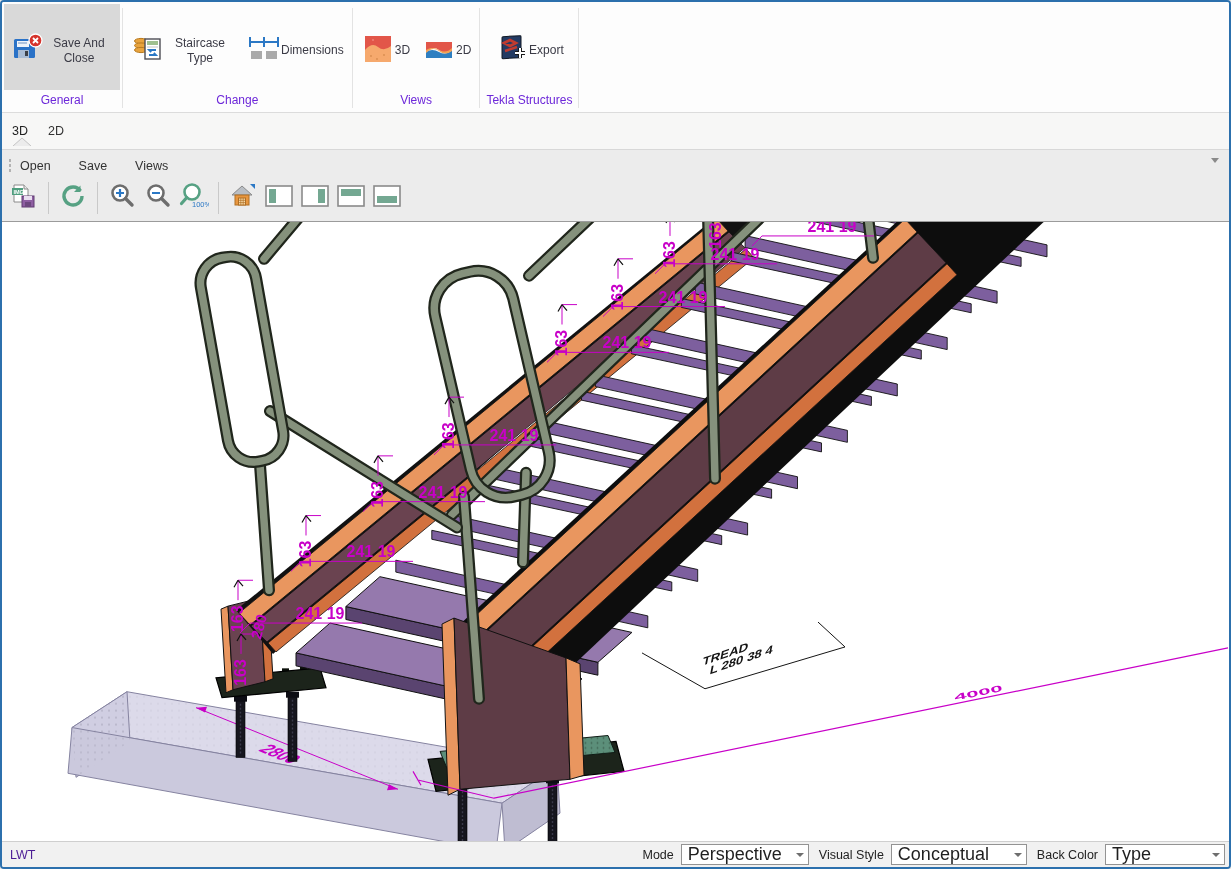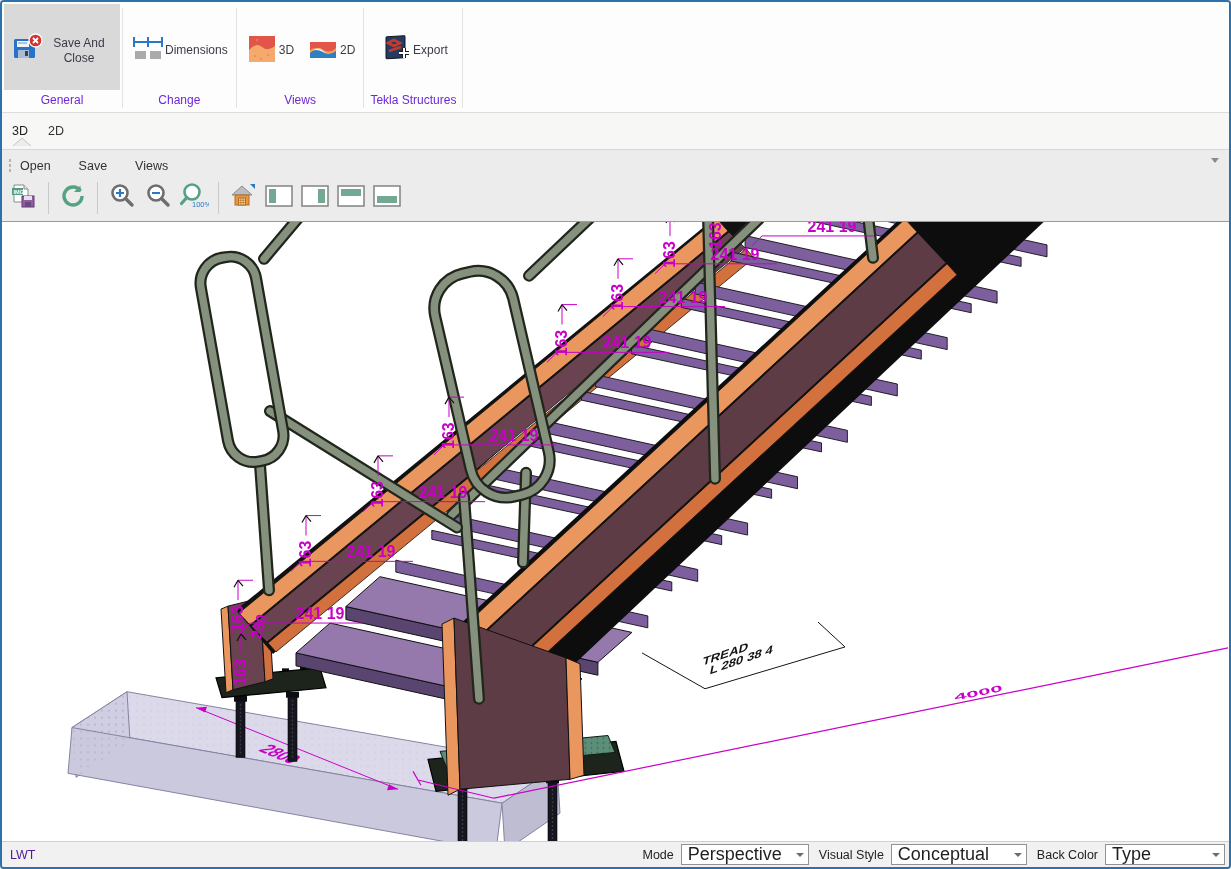--- a/index.html
+++ b/index.html
@@ -85,20 +85,34 @@
         </div>
       </div>
       <div class="rgroup-label">General</div>
     </div>
     <div class="rsep"></div>
 
     <div class="rgroup">
       <div class="rbuttons">
         <div class="rbtn">
           <div class="ricon">
+            <svg width="32" height="32" viewBox="0 0 32 32">
+              <ellipse cx="9" cy="8" rx="6.5" ry="2.6" fill="#e8a33d" stroke="#b97a1e"></ellipse>
+              <ellipse cx="9" cy="12.5" rx="6.5" ry="2.6" fill="#e8a33d" stroke="#b97a1e"></ellipse>
+              <ellipse cx="9" cy="17" rx="6.5" ry="2.6" fill="#e8a33d" stroke="#b97a1e"></ellipse>
+              <rect x="13" y="6" width="15" height="20" fill="#ffffff" stroke="#4d4d55" stroke-width="1.4"></rect>
+              <rect x="15" y="8" width="11" height="4" fill="#9fc08f"></rect>
+              <line x1="15" y1="14" x2="26" y2="14" stroke="#c6c6c6"></line>
+              <path d="M17,22 h7 l-2.2,-2.2 M24,17 h-7 l2.2,2.2" stroke="#2b78c5" stroke-width="1.8" fill="none"></path>
+            </svg>
+          </div>
+          <div class="rlabel">Staircase Type</div>
+        </div>
+        <div class="rbtn">
+          <div class="ricon">
             <svg width="34" height="32" viewBox="0 0 34 32">
               <line x1="3" y1="9" x2="31" y2="9" stroke="#2b78c5" stroke-width="2"></line>
               <line x1="3" y1="4" x2="3" y2="14" stroke="#2b78c5" stroke-width="2"></line>
               <line x1="17" y1="4" x2="17" y2="14" stroke="#2b78c5" stroke-width="2"></line>
               <line x1="31" y1="4" x2="31" y2="14" stroke="#2b78c5" stroke-width="2"></line>
               <rect x="4" y="18" width="11" height="8" fill="#aaaaaa"></rect>
               <rect x="19" y="18" width="11" height="8" fill="#aaaaaa"></rect>
             </svg>
           </div>
           <div class="rlabel nowrap">Dimensions</div>

